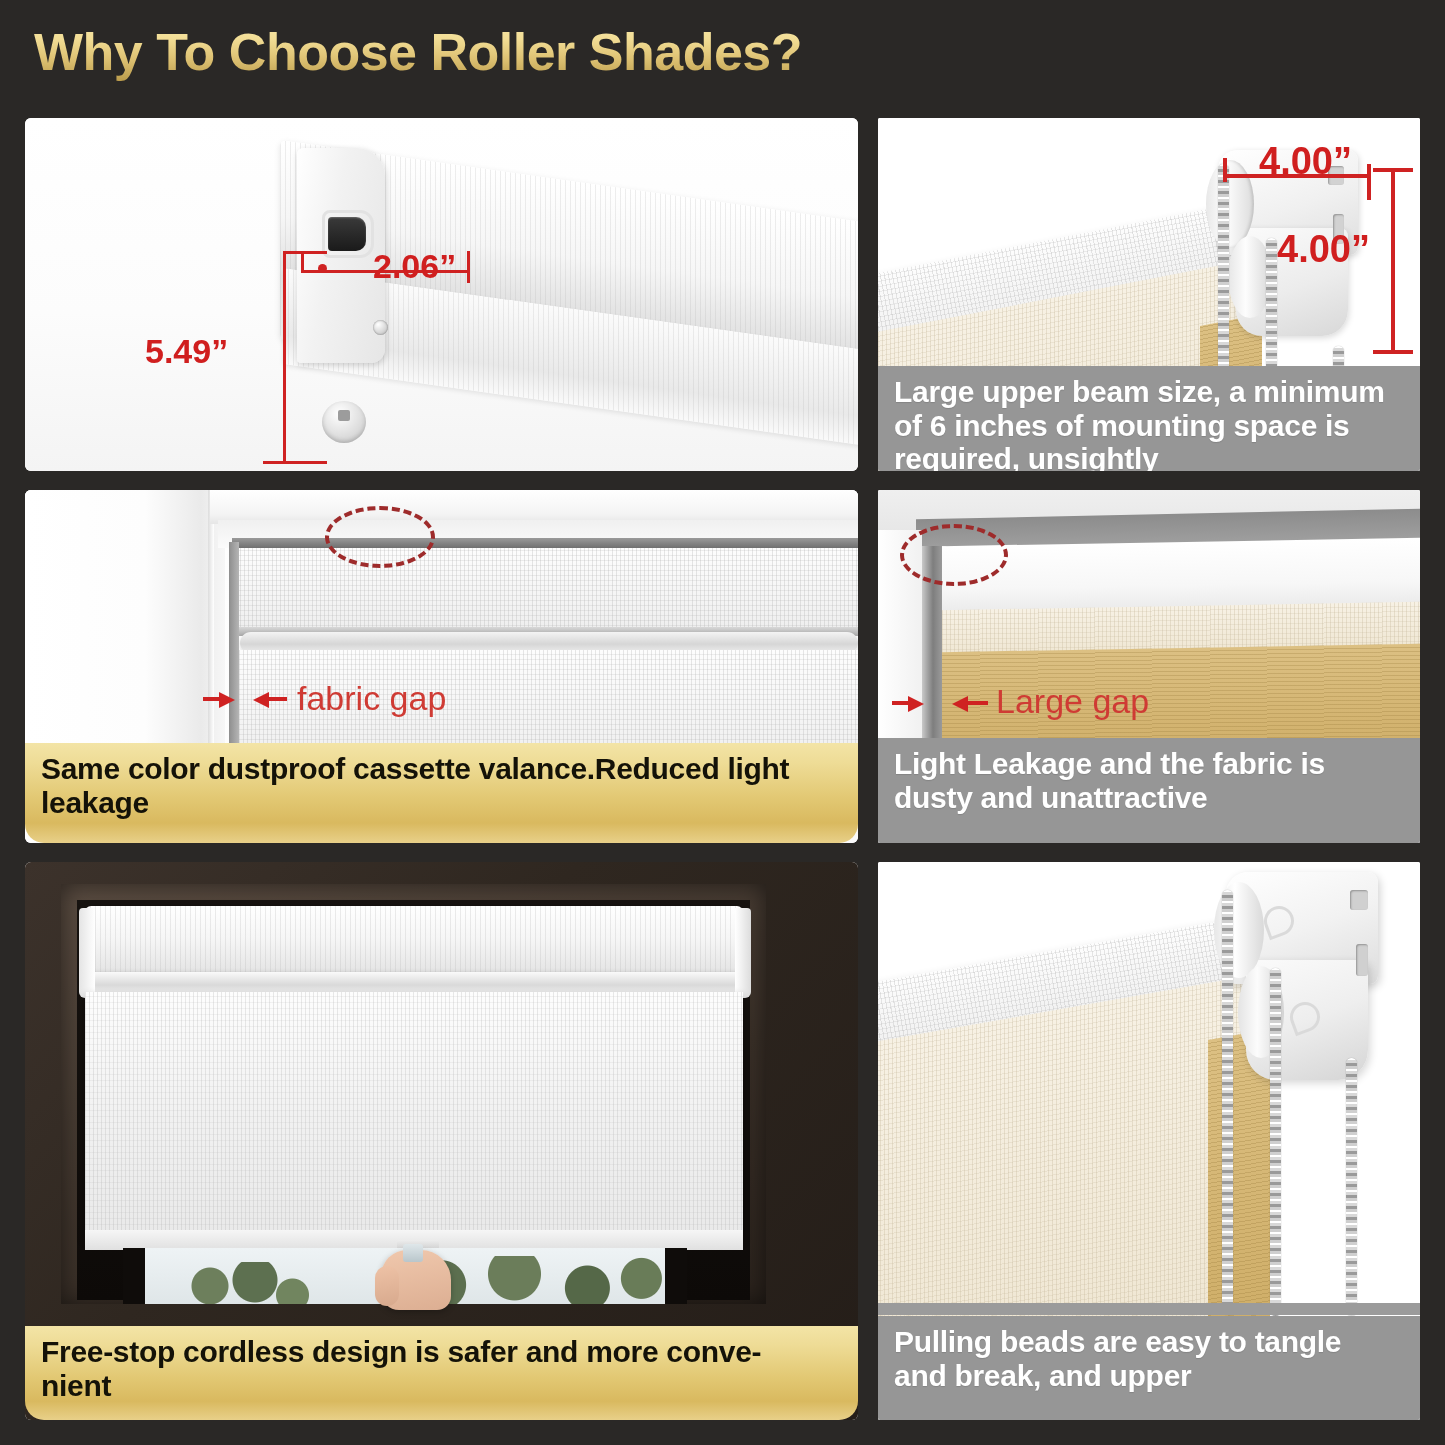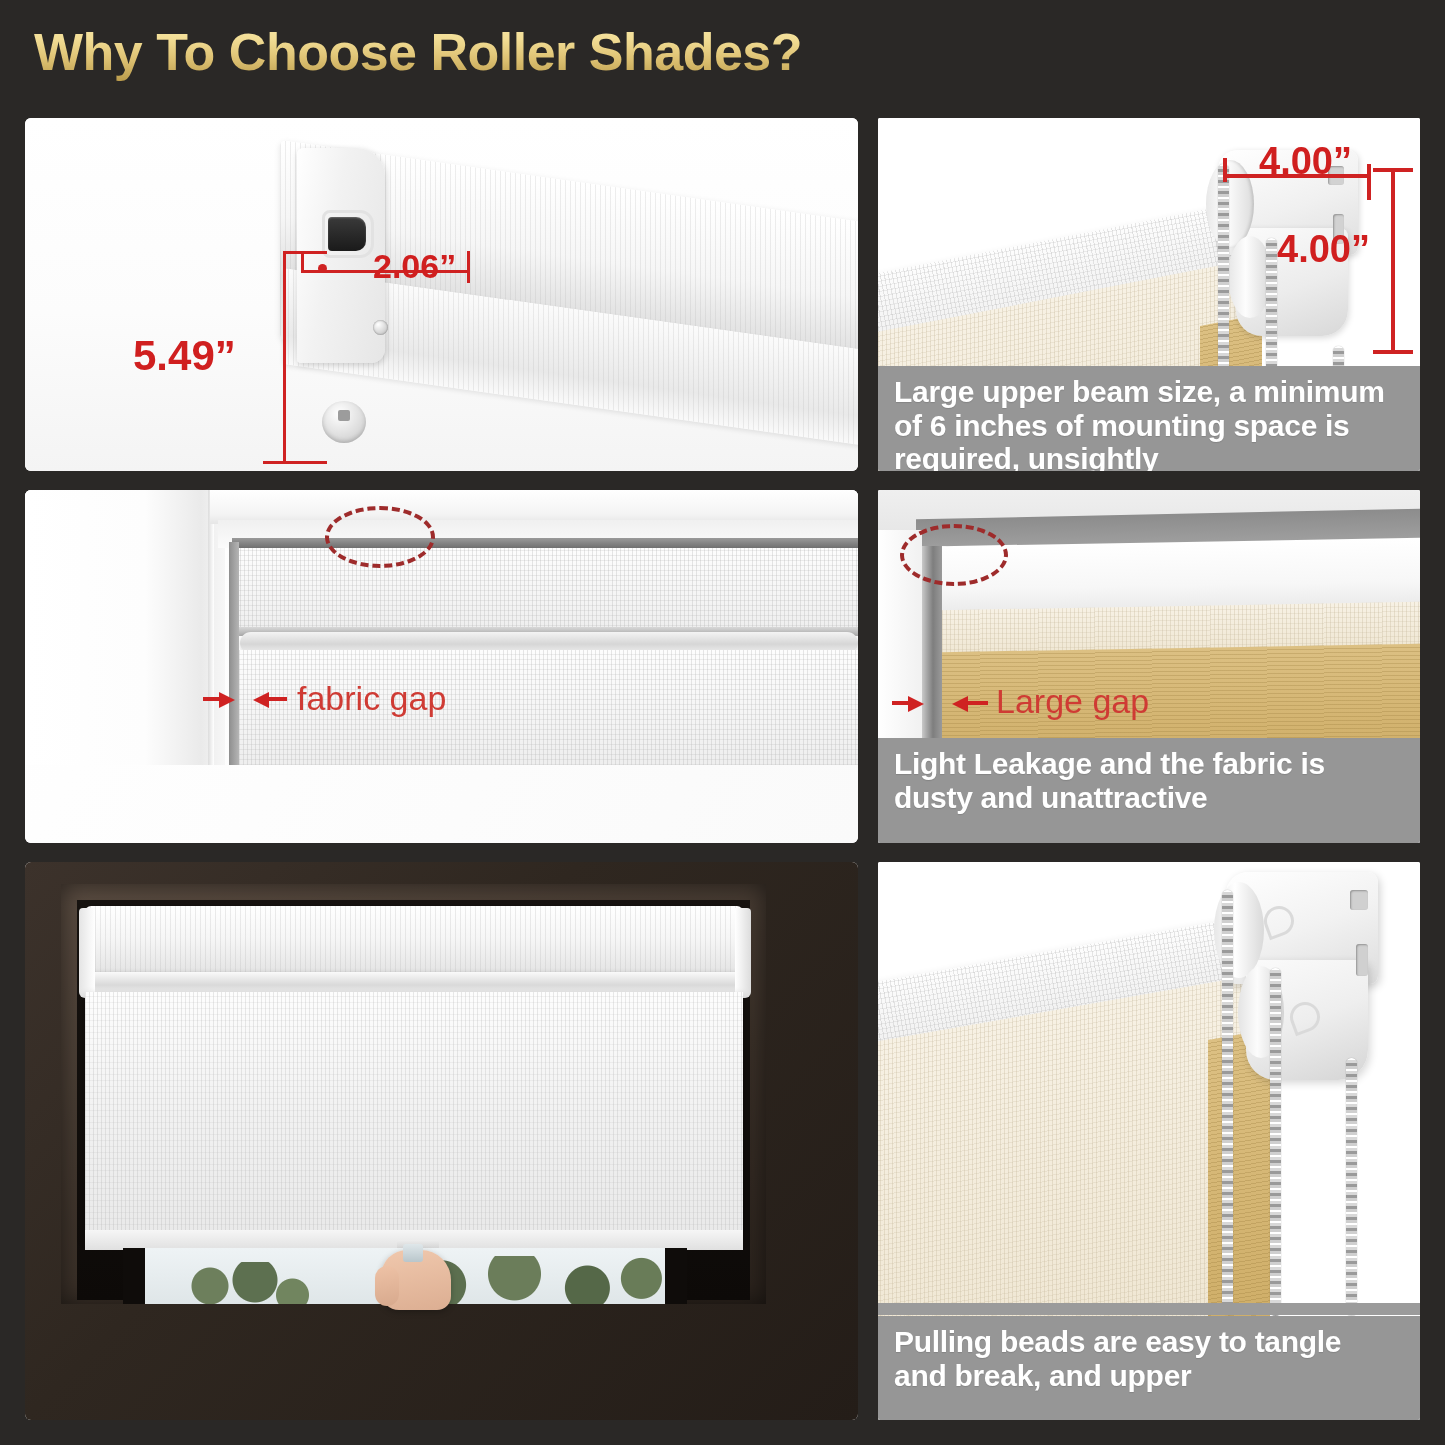--- a/index.html
+++ b/index.html
@@ -144,21 +144,21 @@
            background:#cf2222; border-radius:50%;"></div>
 
       <div class="rline" style="left:276px; top:152px; width:169px; height:3px;"></div>
       <div class="rline" style="left:276px; top:133px; width:3px; height:22px;"></div>
       <div class="rline" style="left:442px; top:133px; width:3px; height:32px;"></div>
       <div class="dim" style="left:348px; top:129px; font-size:34px;">2.06”</div>
 
       <div class="rline" style="left:258px; top:133px; width:3px; height:213px;"></div>
       <div class="rline" style="left:258px; top:133px; width:44px; height:3px;"></div>
       <div class="rline" style="left:238px; top:343px; width:64px; height:3px;"></div>
-      <div class="dim" style="left:108px; top:214px; font-size:42px;">5.49”</div>
+      <div class="dim" style="left:120px; top:214px; font-size:34px;">5.49”</div>
     </div>
 
   </div>
 
   <div class="panel right" style="left:878px; top:118px; width:542px; height:353px;">
     <div class="photo" style="background:#ffffff;">
 
       <div class="wfab" style="position:absolute; left:-30px; top:78px; width:430px; height:84px;
            transform:rotate(-11deg); transform-origin:right center;
            border-radius:10px; box-shadow:0 3px 7px rgba(0,0,0,.10);"></div>
@@ -239,20 +239,23 @@
 
       <div class="ellipse" style="left:300px; top:16px; width:110px; height:62px;"></div>
 
       <div class="arw r" style="left:194px; top:202px;"></div>
       <div class="rline" style="left:178px; top:207px; width:18px; height:4px;"></div>
       <div class="arw l" style="left:228px; top:202px;"></div>
       <div class="rline" style="left:244px; top:207px; width:18px; height:4px;"></div>
       <div class="gaplbl" style="left:272px; top:189px; font-size:34px;">fabric gap</div>
     </div>
 
+    <div class="cap gold">
+      <span>Same color dustproof cassette valance.Reduced light leakage</span>
+    </div>
   </div>
 
   <div class="panel right" style="left:878px; top:490px; width:542px; height:353px;">
     <div class="photo" style="background:#f5f5f5;">
 
       <div style="position:absolute; left:0; top:0; width:542px; height:62px;
            background:linear-gradient(180deg,#efefef,#e3e3e3);"></div>
       <div style="position:absolute; left:38px; top:24px; width:504px; height:40px;
            background:linear-gradient(180deg,#8c8c8c,#a5a5a5); transform:skewY(-1.2deg);"></div>
 
@@ -341,20 +344,24 @@
 
       <div style="position:absolute; left:356px; top:388px; width:70px; height:60px;
            background:linear-gradient(170deg,#f0c8ad,#dcae92);
            border-radius:26px 30px 14px 18px; box-shadow:0 2px 6px rgba(0,0,0,.25);"></div>
       <div style="position:absolute; left:350px; top:404px; width:24px; height:40px;
            background:linear-gradient(170deg,#eec2a6,#d7a98d); border-radius:14px;"></div>
       <div style="position:absolute; left:378px; top:382px; width:20px; height:18px;
            background:linear-gradient(180deg,#dfe7ea,#b9c6cb); border-radius:3px;"></div>
     </div>
 
+    <div class="cap gold" style="height:94px;">
+      <span>Free-stop cordless design is safer and more conve-</span>
+      <span>nient</span>
+    </div>
   </div>
 
   <div class="panel right" style="left:878px; top:862px; width:542px; height:558px;">
     <div class="photo" style="background:#ffffff;">
 
       <div class="wfab" style="position:absolute; left:-40px; top:46px; width:460px; height:78px;
            transform:rotate(-10deg); transform-origin:right center; border-radius:10px;
            box-shadow:0 3px 8px rgba(0,0,0,.12);"></div>
 
       <div class="cfab" style="position:absolute; left:-30px; top:112px; width:412px; height:345px;

